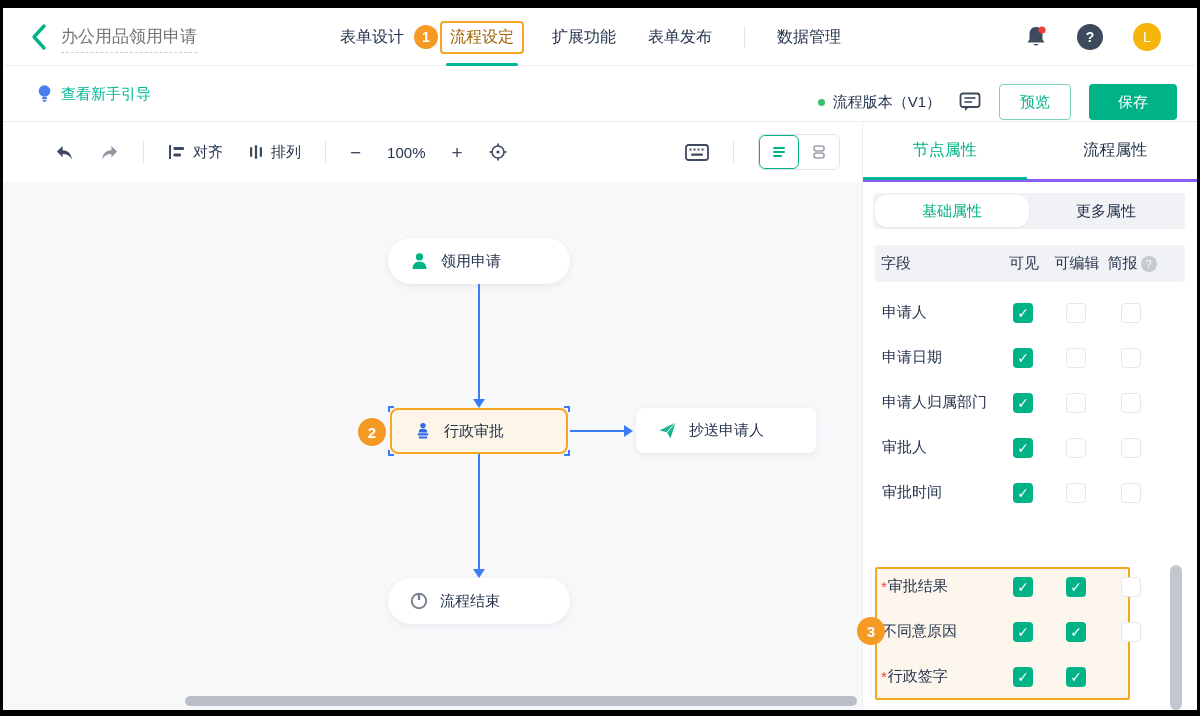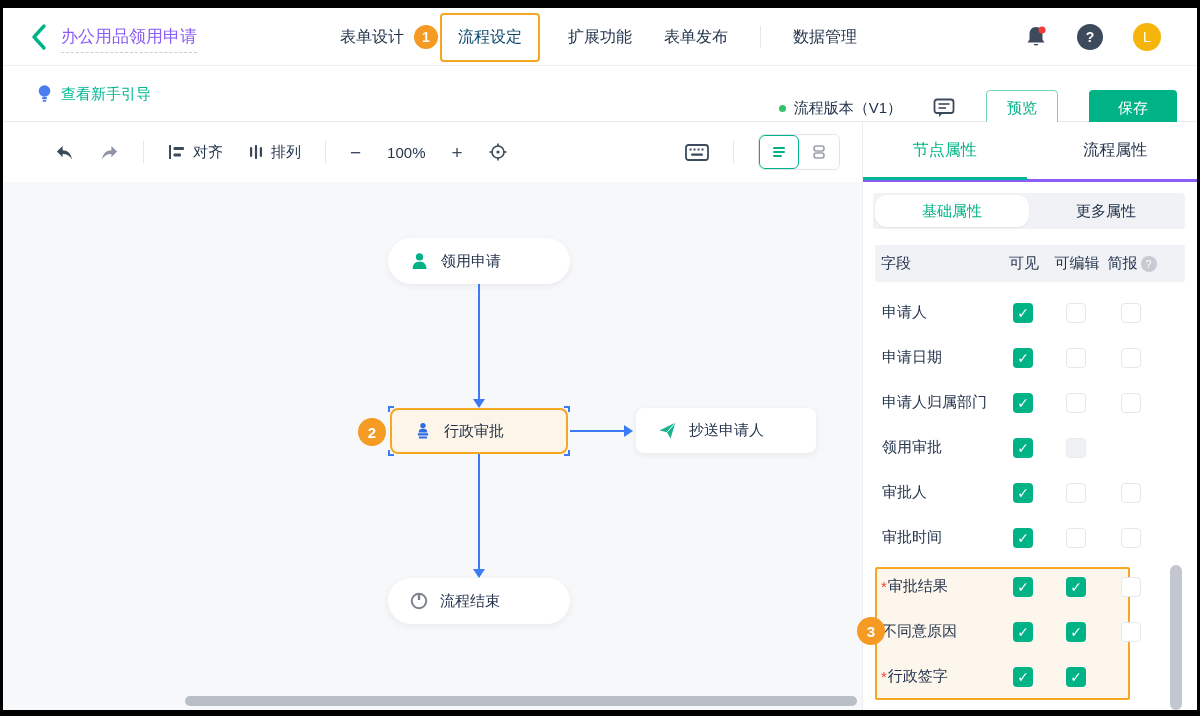--- a/index.html
+++ b/index.html
@@ -2,39 +2,39 @@
 <html><head>
 <meta charset="utf-8">
 <style>
   * { margin:0; padding:0; box-sizing:border-box; font-family:"Liberation Sans","DejaVu Sans",sans-serif; }
   html,body { width:1200px; height:716px; background:#000; overflow:hidden; }
   .screen { position:absolute; top:8px; left:3px; width:1194px; height:702px; background:#fff; overflow:hidden; }
 
   
   .header { position:absolute; top:0; left:0; right:0; height:58px; background:#fff; border-bottom:1px solid #eef0f2; }
   .back { position:absolute; left:24px; top:14px; width:26px; height:30px; cursor:pointer; }
-  .hd-title { position:absolute; left:58px; top:17px; font-size:17px; color:#8b5cf6; font-weight:500; border-bottom:1px dashed #c9cdd6; padding-bottom:4px; }
+  .hd-title { position:absolute; left:58px; top:17px; font-size:17px; color:#737373; font-weight:500; border-bottom:1px dashed #c9cdd6; padding-bottom:4px; }
   .nav { position:absolute; left:337px; top:0; height:58px; display:flex; align-items:center; }
   .nav-tab { font-size:16px; color:#24344d; margin-right:32px; cursor:pointer; white-space:nowrap; }
   .nav-badge { width:24px; height:24px; border-radius:50%; background:#f59a23; color:#fff; font-size:14px; font-weight:bold;
                display:flex; align-items:center; justify-content:center; margin:0 2px 0 -22px; z-index:2; }
   .nav-active-box { position:relative; border:2px solid #f5a623; border-radius:4px; padding:4px 8px; margin-right:28px; }
-  .nav-active-box .nav-tab { margin:8px; color:#0c4a6e; }
+  .nav-active-box .nav-tab { margin:0; color:#a16207; }
   .nav-active-box::after { content:""; position:absolute; left:4px; right:4px; bottom:-14px; height:3px; background:#00b894; border-radius:2px; }
   .vdiv { width:1px; height:22px; background:#e3e6eb; margin-right:32px; }
   .hd-right { position:absolute; right:36px; top:0; height:58px; display:flex; align-items:center; gap:30px; }
   .circle-help { width:26px; height:26px; border-radius:50%; background:#3d4a5c; color:#fff; font-size:14px; font-weight:bold; display:flex; align-items:center; justify-content:center; cursor:pointer; }
   .avatar { width:28px; height:28px; border-radius:50%; background:#f5b50a; color:#fff; font-size:14px; display:flex; align-items:center; justify-content:center; cursor:pointer; }
   .bell { position:relative; cursor:pointer; width:22px; height:24px; }
 
   
   .subheader { position:absolute; top:58px; left:0; right:0; height:56px; background:#fff; border-bottom:1px solid #e9ebef; }
   .guide { position:absolute; left:34px; top:0; height:56px; display:flex; align-items:center; gap:9px; cursor:pointer; }
   .guide-label { color:#00b894; font-size:15px; }
-  .sh-right { position:absolute; right:20px; top:14px; height:56px; display:flex; align-items:center; gap:31px; }
+  .sh-right { position:absolute; right:20px; top:8px; height:56px; display:flex; align-items:center; gap:18px; }
   .ver { display:flex; align-items:center; gap:8px; }
   .ver-dot { width:7px; height:7px; border-radius:50%; background:#35c06b; }
   .ver-label { font-size:15px; color:#24344d; }
   .btn-preview { width:72px; height:36px; border:1px solid #79d3ba; border-radius:4px; background:#fff; color:#00b386; font-size:15px; cursor:pointer; }
   .btn-save { width:88px; height:36px; border:none; border-radius:4px; background:#00b386; color:#fff; font-size:15px; cursor:pointer; }
 
   
   .workspace { position:absolute; top:114px; left:0; right:0; bottom:0; }
   .left-area { position:absolute; left:0; top:0; bottom:0; right:335px; background:#fff; }
 
@@ -348,29 +348,20 @@
               <span class="star"></span>
               <span>申请人归属部门</span>
             </div>
           <span class="cb cb-checked"></span>
           <span class="cb cb-unchecked"></span>
           <span class="cb cb-unchecked"></span>
         </div>
         <div class="frow fgrid">
           <div class="flabel">
               <span class="star"></span>
-              <span>领用审批</span>
-            </div>
-          <span class="cb cb-checked"></span>
-          <span class="cb cb-disabled"></span>
-          <span class="cb cb-none"></span>
-        </div>
-        <div class="frow fgrid">
-          <div class="flabel">
-              <span class="star"></span>
               <span>审批人</span>
             </div>
           <span class="cb cb-checked"></span>
           <span class="cb cb-unchecked"></span>
           <span class="cb cb-unchecked"></span>
         </div>
         <div class="frow fgrid">
           <div class="flabel">
               <span class="star"></span>
               <span>审批时间</span>

